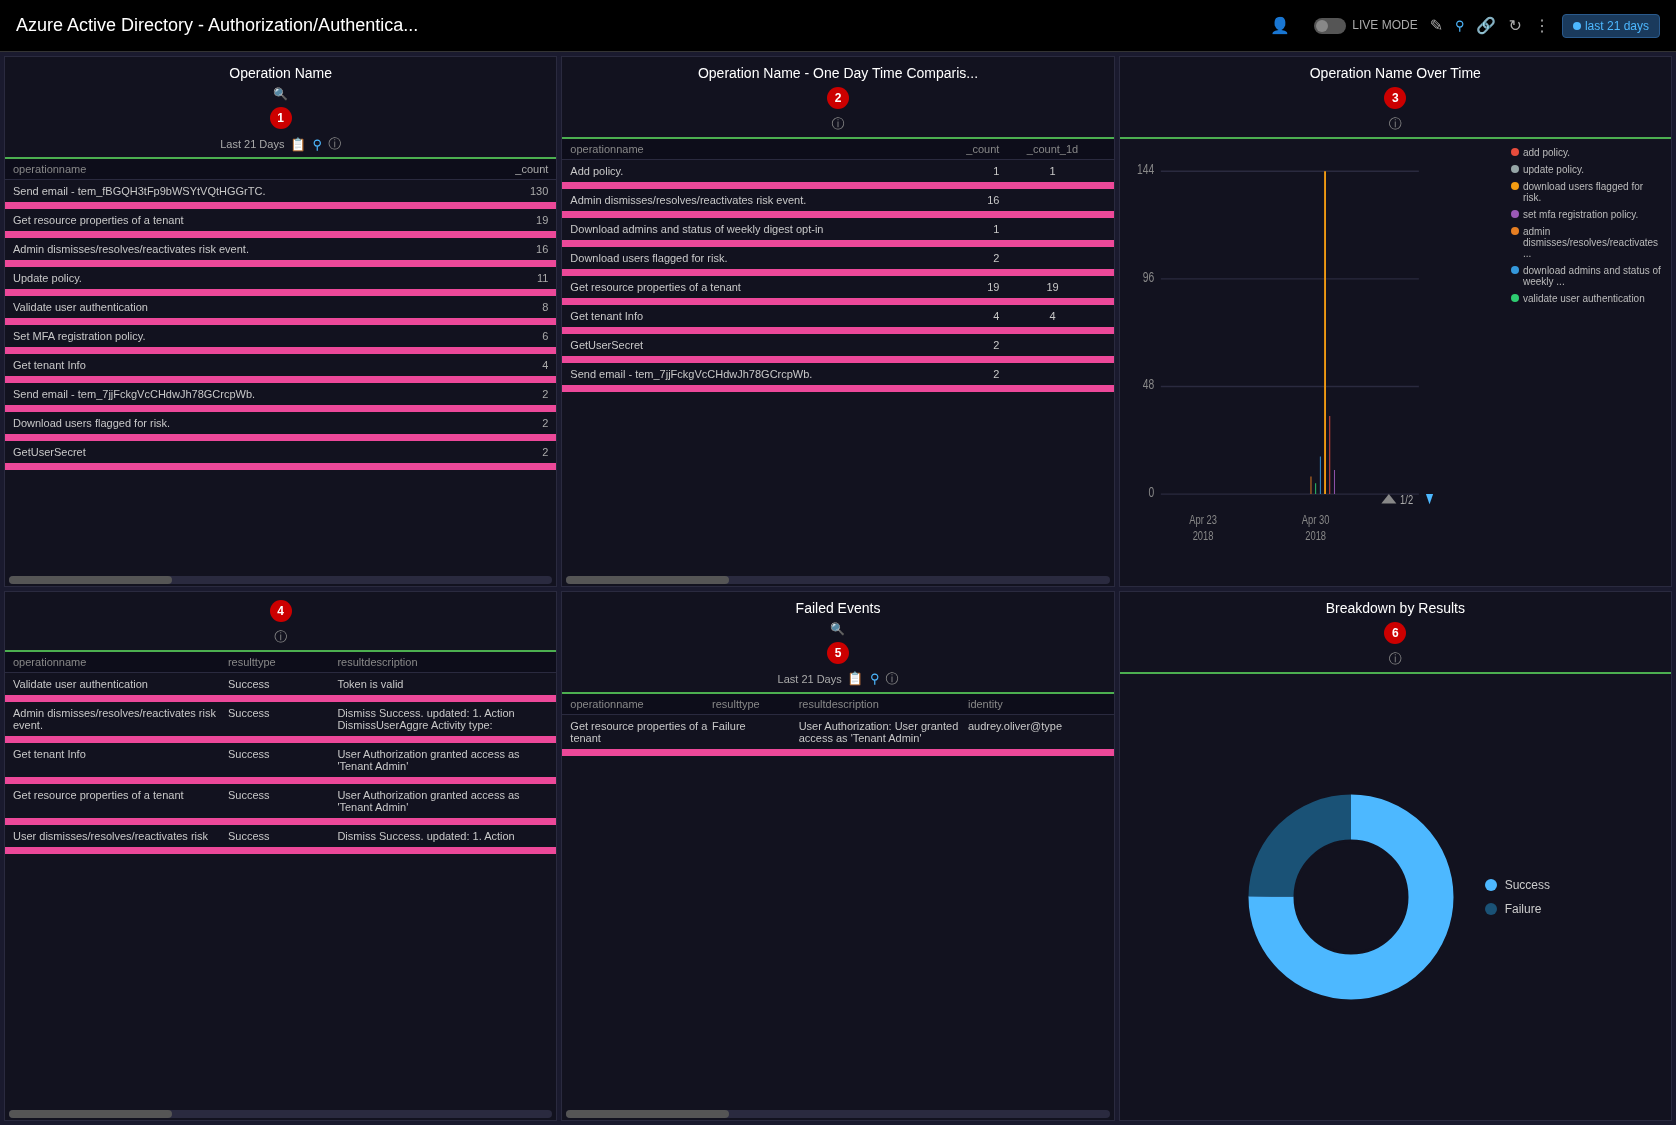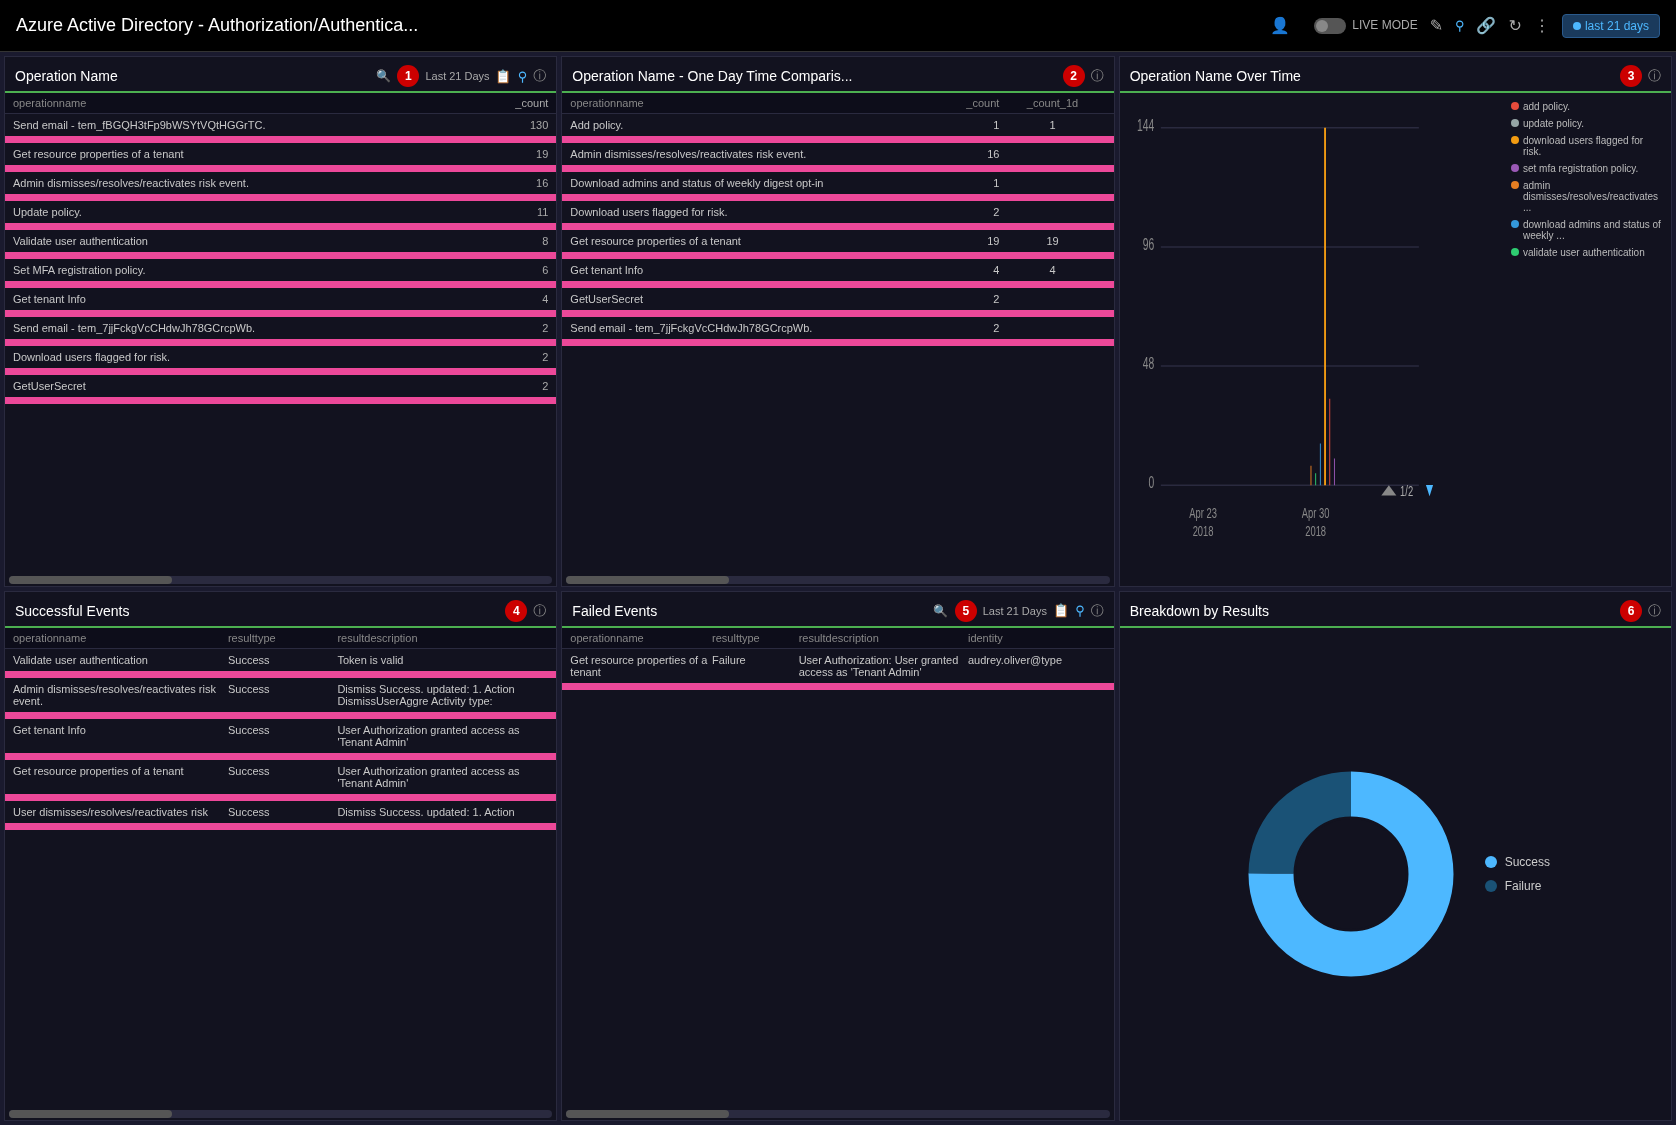--- a/index.html
+++ b/index.html
@@ -103,20 +103,21 @@
       position: relative;
     }
     .panel-header {
       display: flex;
       align-items: center;
       padding: 8px 10px 4px;
       border-bottom: 2px solid #4caf50;
       flex-shrink: 0;
       gap: 6px;
       flex-wrap: wrap;
+      flex-direction: column;
     }
     .panel-title {
       color: #ffffff;
       font-size: 14px;
       font-weight: 500;
       flex: 1;
       min-width: 0;
       white-space: nowrap;
       overflow: hidden;
       text-overflow: ellipsis;
@@ -519,21 +520,20 @@
           <div class="legend-item">
             <div class="legend-dot" style="background:#2ecc71"></div>
             <span>validate user authentication</span>
           </div>
         </div>
     </div>
   </div>
 
   <div class="panel">
     <div class="panel-header panel-header-border-green">
-      <span class="panel-title">Successful Events</span>
       <div class="panel-badge">4</div>
       <div class="panel-controls">
         <span class="info-icon">ⓘ</span>
       </div>
     </div>
     <div class="panel-table">
       <div class="table-header-row">
         <span class="th p4-col1">operationname</span>
         <span class="th p4-col2">resulttype</span>
         <span class="th p4-col3">resultdescription</span>

